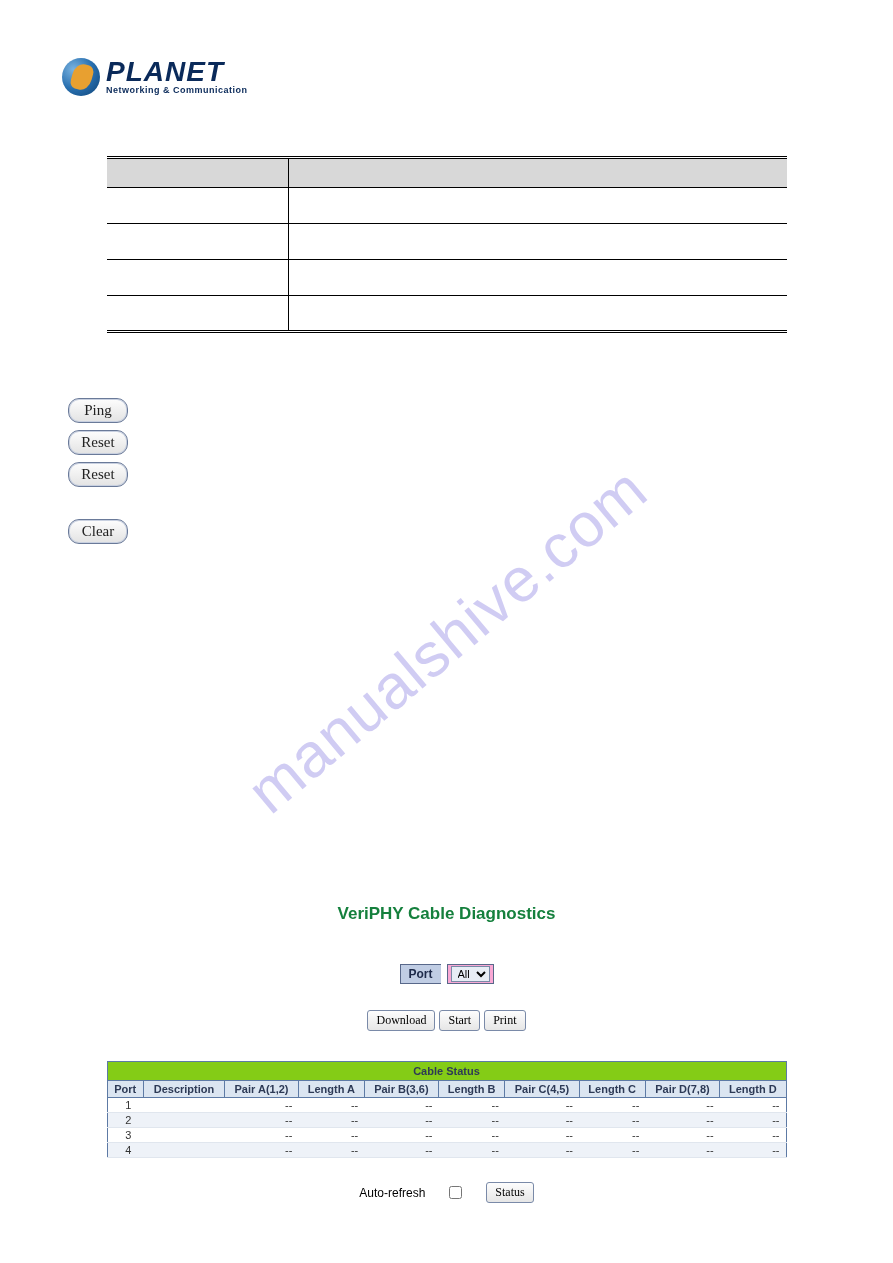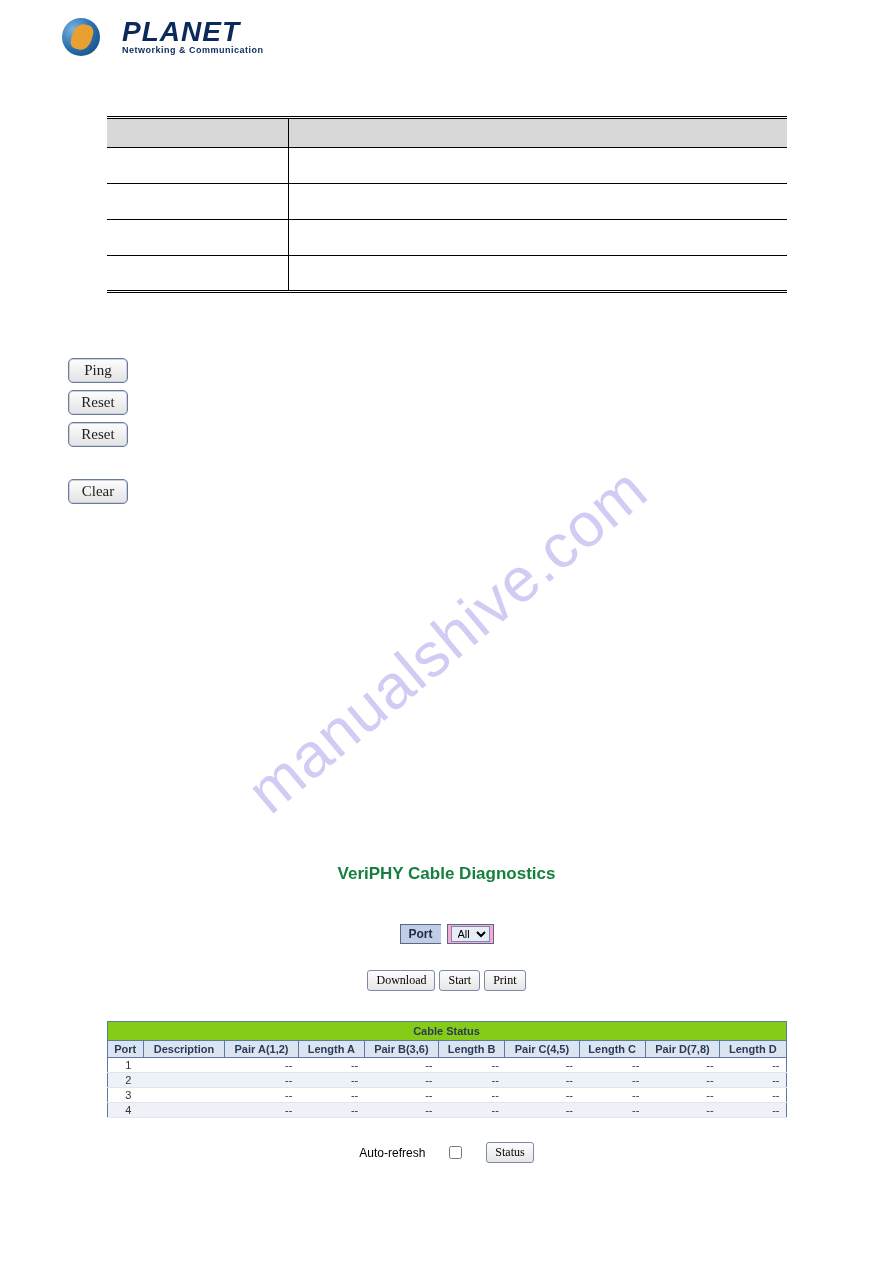--- a/index.html
+++ b/index.html
@@ -8,21 +8,22 @@
       background: #fff;
       width: 893px;
       position: relative;
     }
     .logo-area {
       padding: 18px 0 0 62px;
     }
     .logo-wrap {
       display: flex;
       align-items: center;
-      gap: 22px;
+      gap: 6px;
+      margin-top: 40px;
     }
     .logo-globe {
       width: 38px;
       height: 38px;
       border-radius: 50%;
       background: radial-gradient(circle at 30% 30%, #7ab3e0 0%, #2970b0 50%, #0d4275 100%);
       position: relative;
       overflow: hidden;
     }
     .logo-globe::after {
@@ -75,21 +76,21 @@
       display: flex;
       flex-direction: column;
       gap: 7px;
       width: 60px;
     }
     .sep { height: 18px; }
     .btn {
       display: inline-block;
       background: linear-gradient(#fdfdfd, #e3e3e3);
       border: 1px solid #6a7a99;
-      border-radius: 5px;
+      border-radius: 11px;
       font-family: 'Times New Roman', serif;
       font-size: 15px;
       padding: 3px 10px;
       text-align: center;
       cursor: pointer;
       color: #222;
       box-shadow: 0 0 0 1px #c8d0e0 inset;
     }
     .btn-sm {
       font-family: 'Times New Roman', serif;

